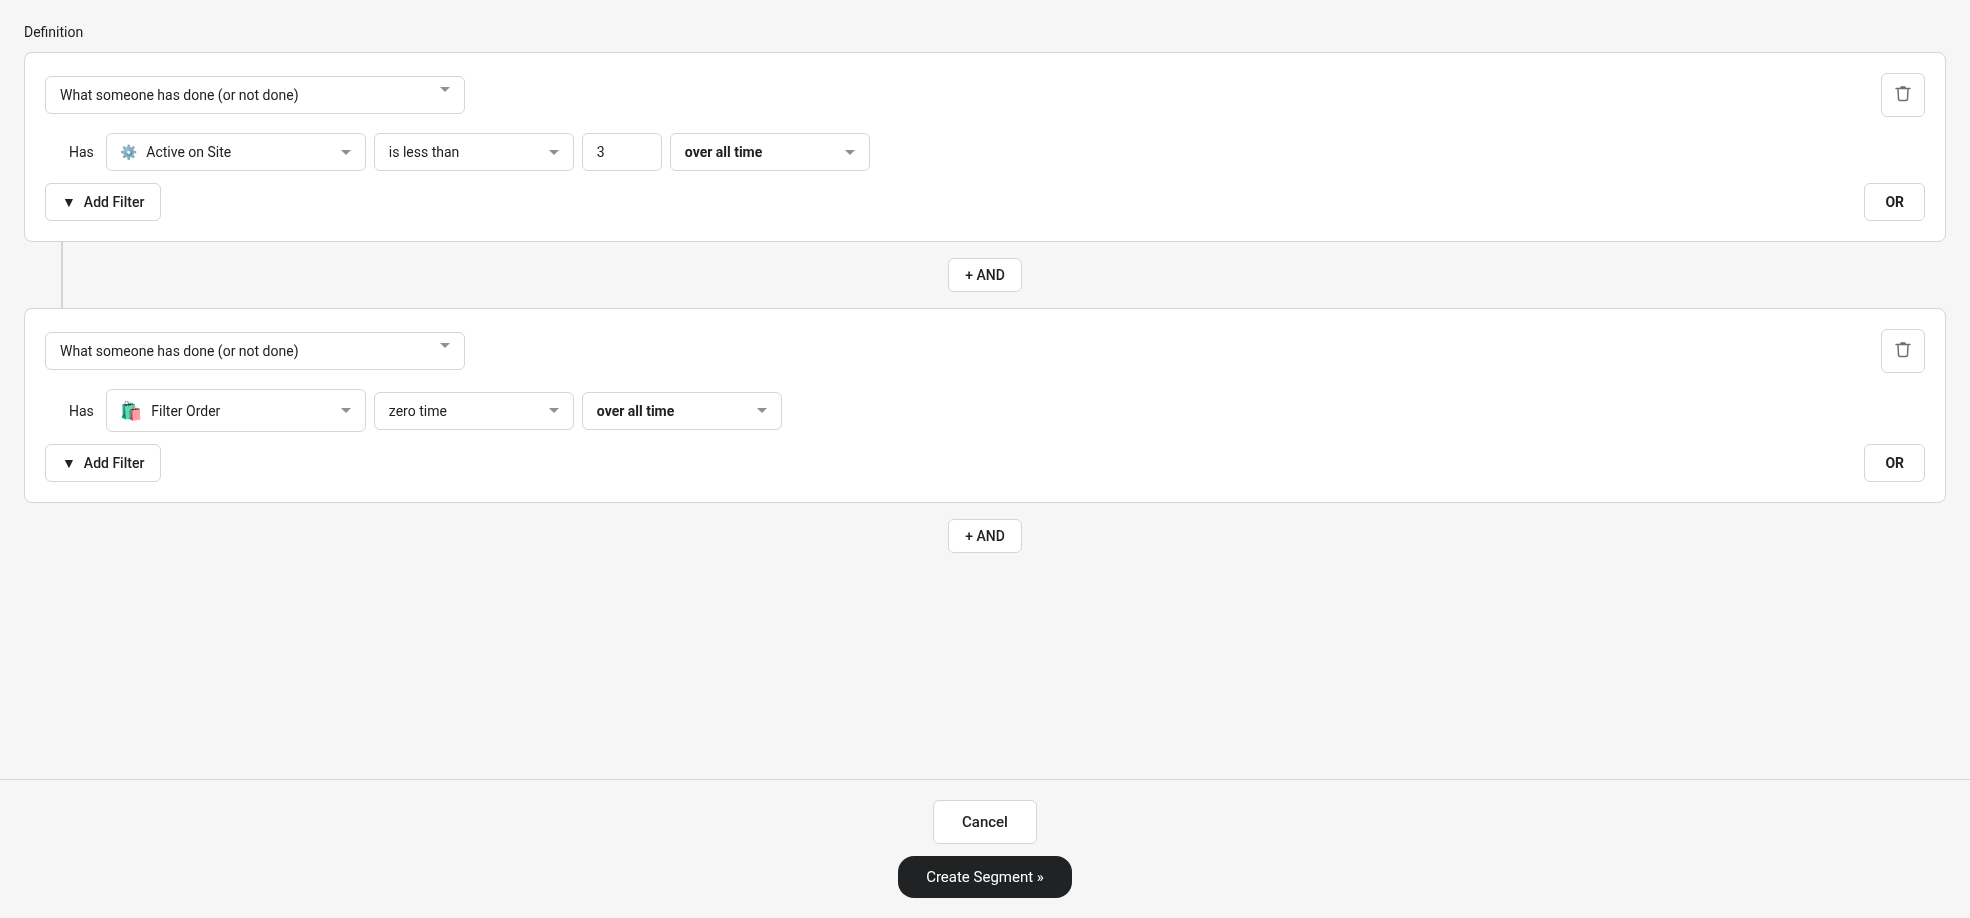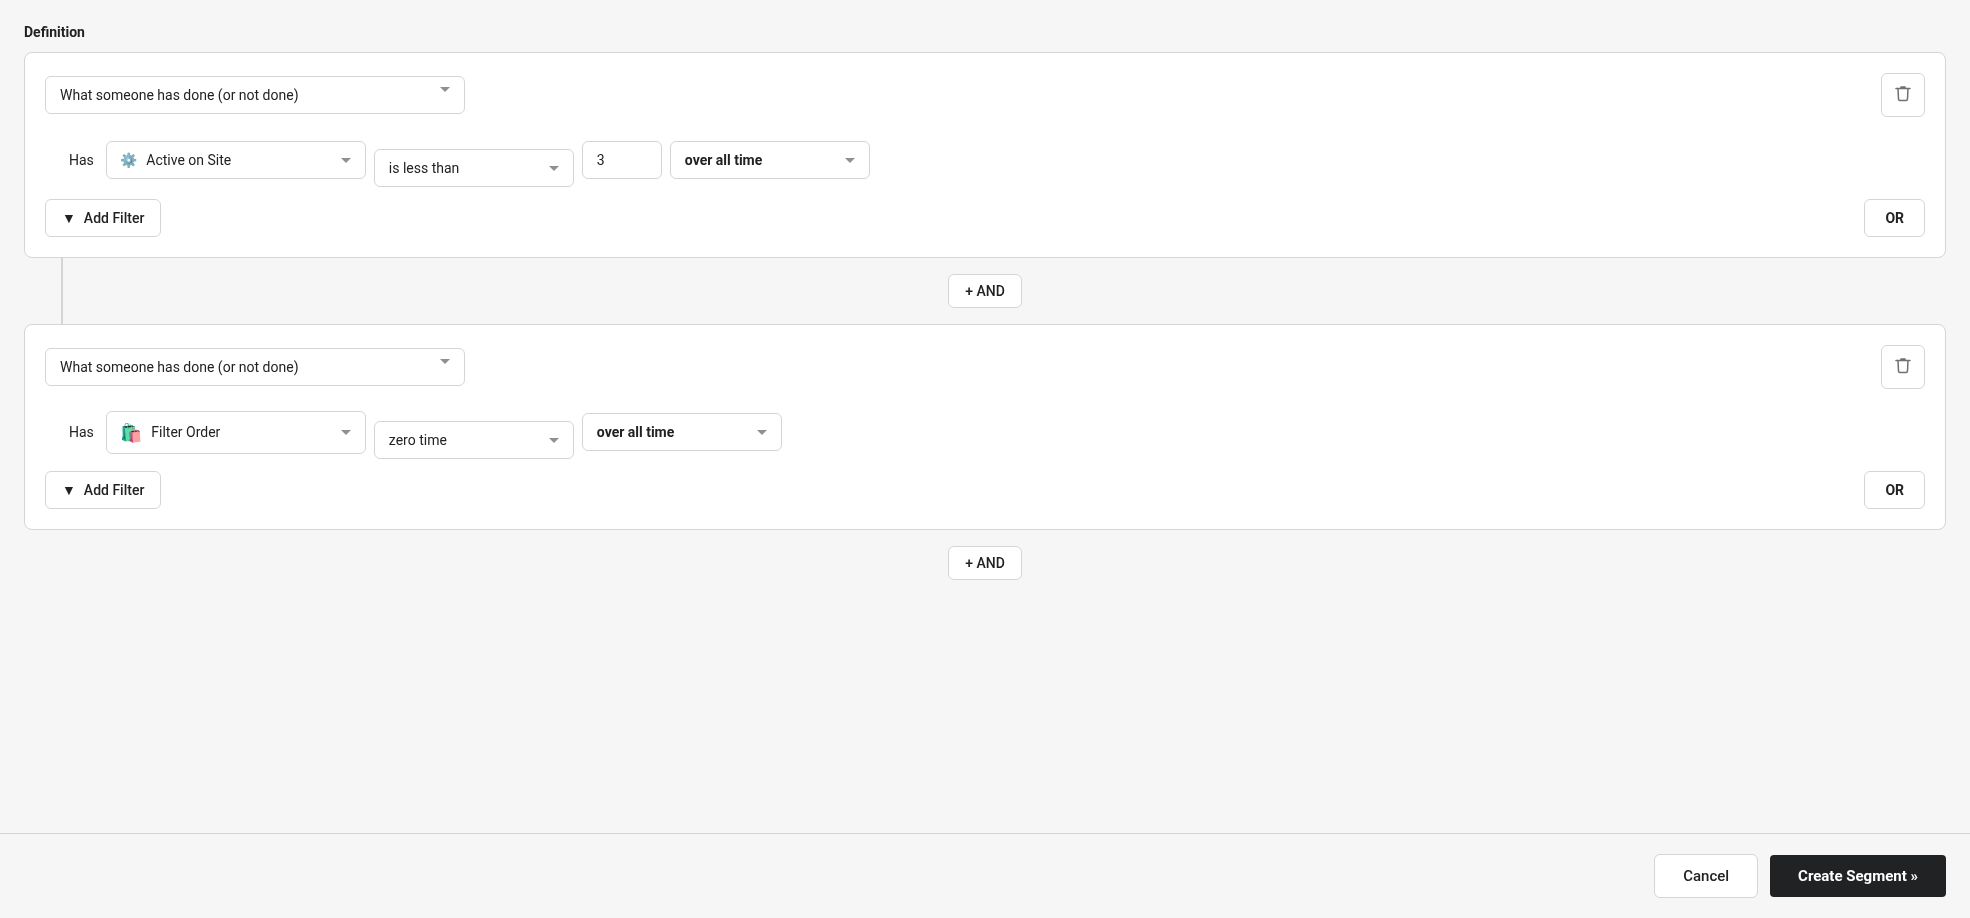--- a/index.html
+++ b/index.html
@@ -18,21 +18,21 @@
     }
 
     .main-content {
       flex: 1;
       padding: 24px 24px 0 24px;
       background: #f6f6f7;
     }
 
     .definition-label {
       font-size: 14px;
-      font-weight: 700;
+      font-weight: 400;
       color: #202223;
       margin-bottom: 12px;
     }
 
     .condition-block {
       background: #ffffff;
       border: 1px solid #d5d5d5;
       border-radius: 8px;
       padding: 20px 20px 20px 20px;
       margin-bottom: 0;
@@ -98,21 +98,20 @@
       font-size: 14px;
       color: #202223;
     }
 
     .active-on-site-select {
       width: 260px;
     }
 
     .operator-select {
       width: 200px;
-      margin-top: 16px;
     }
 
     .value-input {
       border: 1px solid #d5d5d5;
       border-radius: 6px;
       padding: 10px 14px;
       font-size: 14px;
       color: #202223;
       width: 80px;
       outline: none;
@@ -172,41 +171,42 @@
 
     .footer-bar {
       background: #f6f6f7;
       border-top: 1px solid #d5d5d5;
       padding: 20px 24px;
       display: flex;
       align-items: center;
       justify-content: flex-end;
       gap: 12px;
       margin-top: 40px;
+      flex-direction: column;
     }
 
     .cancel-btn {
       border: 1px solid #d5d5d5;
       border-radius: 6px;
       padding: 12px 28px;
       background: #ffffff;
       cursor: pointer;
       font-size: 15px;
       font-weight: 500;
       color: #202223;
     }
 
     .create-segment-btn {
       border: none;
-      border-radius: 4px;
+      border-radius: 16px;
       padding: 12px 28px;
       background: #202223;
       cursor: pointer;
       font-size: 15px;
-      font-weight: 700;
+      font-weight: 400;
       color: #ffffff;
     }
 
     .chevron-down {
       display: inline-block;
       width: 0;
       height: 0;
       border-left: 5px solid transparent;
       border-right: 5px solid transparent;
       border-top: 5px solid #8c9196;

